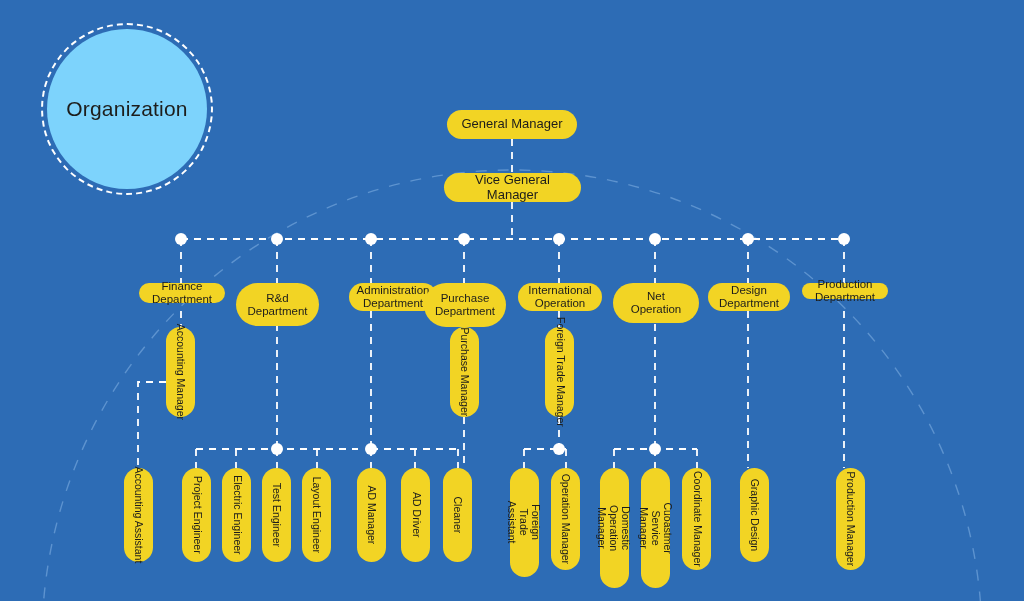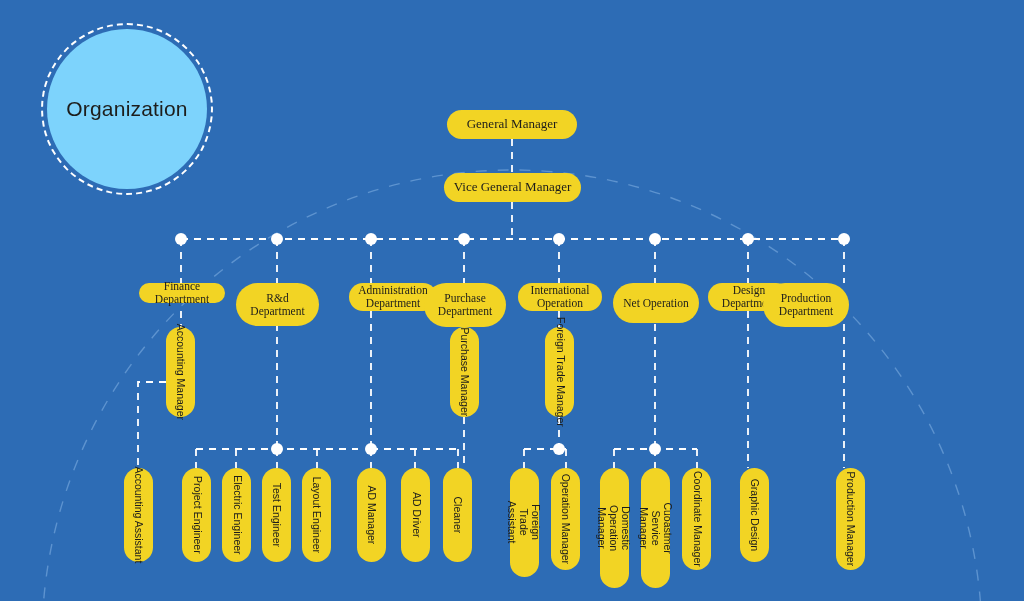--- a/index.html
+++ b/index.html
@@ -42,21 +42,20 @@
     box-sizing:border-box;
     display:flex;align-items:center;justify-content:center;
     color:#1d1d1b;
     z-index:4;
     text-align:center;
     line-height:1.12;
   }
   .node.h{ 
     font-size:11.5px;
     padding:0 8px;
-    font-family:Liberation Serif, serif;
   }
   .node.top{
     font-size:13px;
   }
   .node.v{ 
     font-size:10.5px;
   }
   .node.v .lbl{
     transform:rotate(90deg);
     transform-origin:center center;
@@ -170,21 +169,21 @@
       </div>
       <div class="node h" style="left: 518px; top: 283px; width: 84px; height: 28px;">
         <span class="lbl">International<br>Operation</span>
       </div>
       <div class="node h" style="left: 613px; top: 283px; width: 86px; height: 40px;">
         <span class="lbl">Net Operation</span>
       </div>
       <div class="node h" style="left: 708px; top: 283px; width: 82px; height: 28px; justify-content: center;">
         <span class="lbl">Design<br>Department</span>
       </div>
-      <div class="node h" style="left: 763px; top: 283px; width: 86px; height: 44px;">
+      <div class="node h" style="left: 802px; top: 283px; width: 86px; height: 16px;">
         <span class="lbl">Production<br>Department</span>
       </div>
       <div class="node v" style="left: 166px; top: 327px; width: 29px; height: 90px;">
         <span class="lbl">Accounting Manager</span>
       </div>
       <div class="node v" style="left: 450px; top: 327px; width: 29px; height: 90px;">
         <span class="lbl">Purchase Manager</span>
       </div>
       <div class="node v" style="left: 545px; top: 327px; width: 29px; height: 90px;">
         <span class="lbl">Foreign Trade Manager</span>

